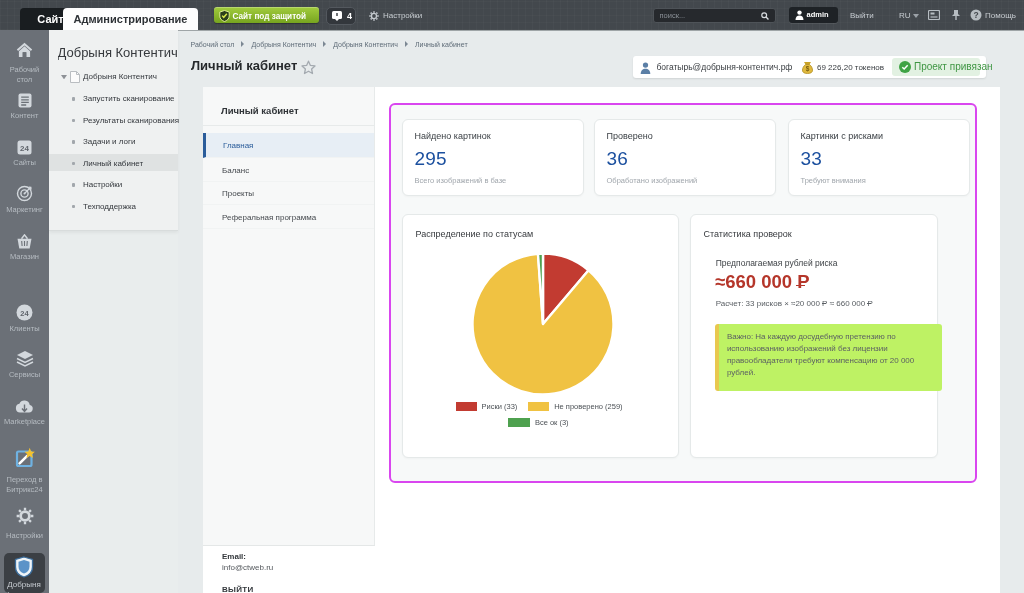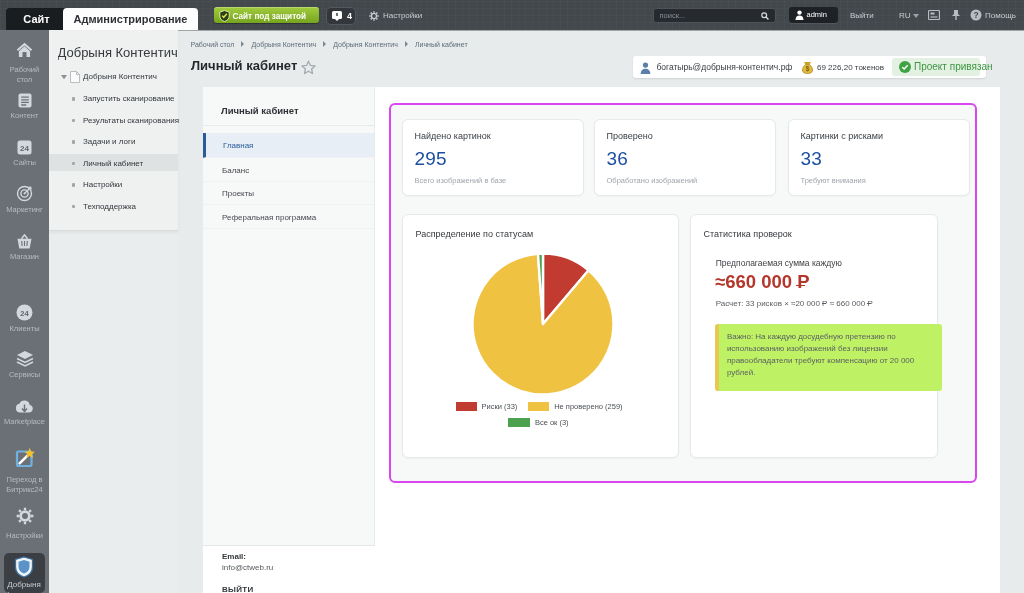--- a/index.html
+++ b/index.html
@@ -9,33 +9,33 @@
 .rub i { position:absolute; font-style:normal; left:-0.05em; right:0.22em; bottom:0.38em; border-bottom:0.1em solid currentColor; }
 
 
 
 #topbar { position:absolute; left:0; top:0; width:1024px; height:30px; background:#43484d; box-shadow:0 1px 0 rgba(70,80,85,0.45);
   background-image:
     repeating-linear-gradient(90deg, rgba(255,255,255,0.025) 0 1px, transparent 1px 7px),
     repeating-linear-gradient(0deg, rgba(255,255,255,0.02) 0 1px, transparent 1px 7px);
 }
 .tab { position:absolute; top:7.5px; height:22.5px; border-radius:4px 4px 0 0; font-size:11px; font-weight:bold; text-align:center; line-height:23px; }
-#tab-site { left:6px; width:61px; background:#191d20; color:#fff; }
+#tab-site { left:20px; width:61px; background:#191d20; color:#fff; }
 #tab-admin { left:63px; width:135px; background:#fdfdfd; color:#2e3236; }
 #btn-green { position:absolute; left:214px; top:7px; width:105px; height:16px; border-radius:3px;
   background:linear-gradient(#a2cc3e,#77a41f); box-shadow:inset 0 1px 0 rgba(255,255,255,.25), 0 1px 1px rgba(0,0,0,.3);
   color:#fff; font-size:8.2px; font-weight:bold; line-height:16px; }
 #btn-green span.txt{ position:absolute; left:18.5px; top:1.5px; white-space:nowrap; }
 #btn-counter { position:absolute; left:326px; top:6.5px; width:30px; height:18px; background:#33373c; border:1px solid #53585e; border-radius:5px; }
 #btn-counter .num { position:absolute; left:20px; top:0; color:#fff; font-size:9px; font-weight:bold; line-height:16px;}
 .topbar-txt { position:absolute; top:0; height:30px; line-height:31px; color:#c7ccd1; font-size:8px; }
 #search { position:absolute; left:653px; top:8px; width:123px; height:14.5px; background:#26292d; border:1px solid #4e5358; border-radius:3px; }
 #search .ph { position:absolute; left:5.5px; top:0; line-height:13px; font-size:7.5px; color:#8a9097; }
 #btn-admin-user { position:absolute; left:789px; top:7px; width:49px; height:15.5px; background:#1e2226; border-radius:3px; box-shadow:0 1px 0 rgba(255,255,255,.08); }
-#btn-admin-user .t { position:absolute; left:17.5px; top:0; line-height:15px; color:#fff; font-size:7.5px; font-weight:normal; }
+#btn-admin-user .t { position:absolute; left:17.5px; top:0; line-height:15px; color:#fff; font-size:7.5px; font-weight:bold; }
 
 
 #lsb { position:absolute; left:0; top:30px; width:49px; height:563px; background:#6b7077; }
 .lsb-item { position:absolute; left:0; width:49px; text-align:center; color:#b6bcc2; font-size:7.5px; line-height:9.5px; }
 .lsb-item svg { display:block; margin:0 auto 3px auto; }
 #lsb-last { position:absolute; left:3.5px; top:553px; width:41px; height:40px; background:#3b3f44; border-radius:5px; overflow:hidden; }
 
 
 #tsb { position:absolute; left:49px; top:30px; width:129px; height:563px; background:#e9eded; }
 #tsb-menu { position:absolute; left:0; top:0; width:129px; height:201px; background:#eff1f1; border-bottom:1px solid #d8dcdc; box-shadow:0 2px 3px rgba(0,0,0,.05); }
@@ -361,21 +361,21 @@
           <span style="position:absolute; left:26.5px; white-space:nowrap;">Не проверено (259)</span>
         </div>
       <div class="legend-row" style="left:105.4px; top:202.5px;">
           <span class="lsw" style="left:0; background:#4ea14f;"></span>
           <span style="position:absolute; left:26.5px; white-space:nowrap;">Все ок (3)</span>
         </div>
     </div>
 
     <div class="card" id="stat-card" style="left:299px; top:109px; width:248px; height:244px;">
       <div class="bc-title">Статистика проверок</div>
-      <div id="stat-sub">Предполагаемая сумма каждую</div>
+      <div id="stat-sub">Предполагаемая рублей риска</div>
       <div id="stat-big">≈660 000 <span class="rub">Р<i></i></span></div>
       <div id="stat-calc">Расчет: 33 рисков × ≈20 000 <span class="rub">Р<i></i></span> ≈ 660 000 <span class="rub">Р<i></i></span></div>
       <div id="warn">
           <div class="t">Важно: На каждую досудебную претензию по использованию изображений без лицензии правообладатели требуют компенсацию от 20 000 рублей.</div>
         </div>
     </div>
   </div>
 </div>
 
 </body></html>

